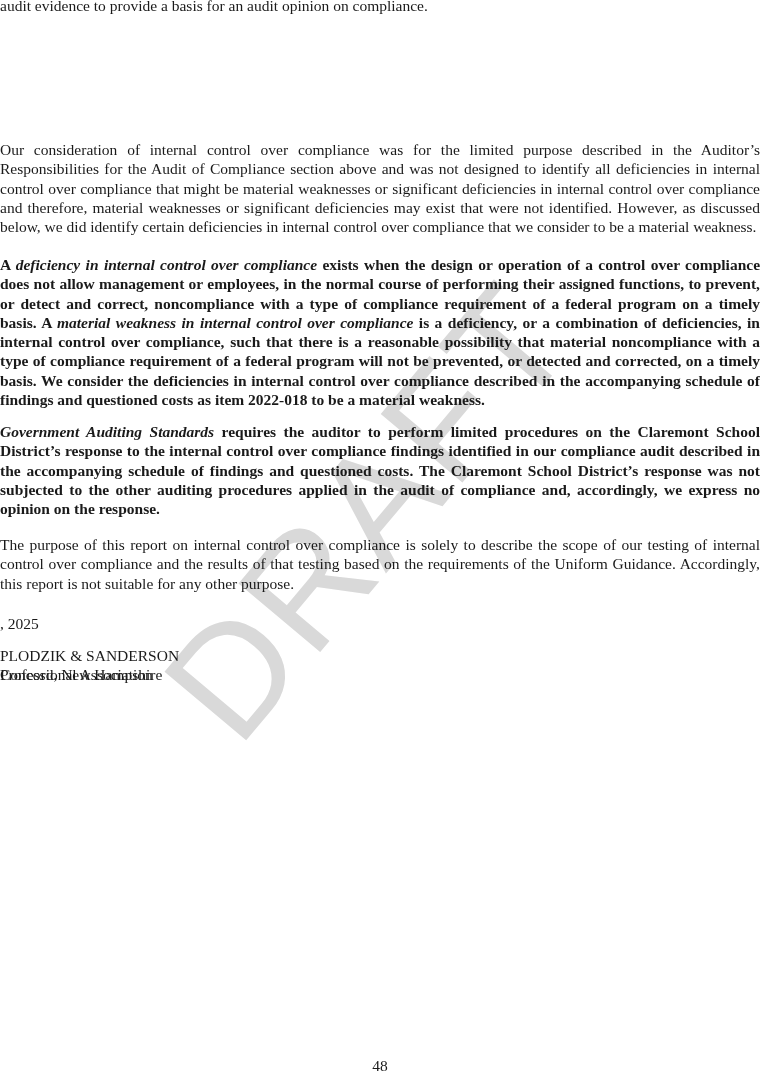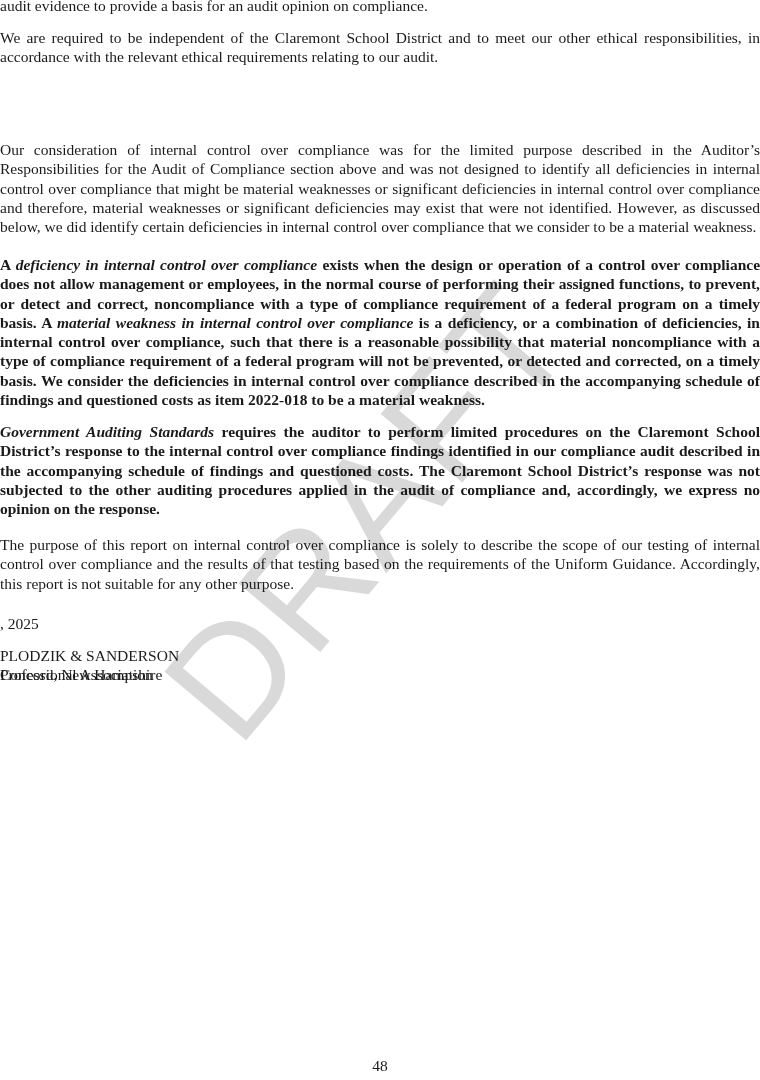--- a/index.html
+++ b/index.html
@@ -54,21 +54,20 @@
 <div class="page">
 
   <div class="watermark-anchor">
     <span class="watermark-text" style="color: rgb(217, 217, 217);">DRAFT</span>
   </div>
 
   <div class="content">
 
     <p class="p-cont">audit evidence to provide a basis for an audit opinion on compliance.</p>
 
-    <p class="p-indep just">We are required to be independent of the Claremont School District and to meet our other ethical responsibilities, in accordance with the relevant ethical requirements relating to our audit.</p>
 
 
     <p class="p-consid just">Our consideration of internal control over compliance was for the limited purpose described in the Auditor’s Responsibilities for the Audit of Compliance section above and was not designed to identify all deficiencies in internal control over compliance that might be material weaknesses or significant deficiencies in internal control over compliance and therefore, material weaknesses or significant deficiencies may exist that were not identified. However, as discussed below, we did identify certain deficiencies in internal control over compliance that we consider to be a material weakness.</p>
 
     <p class="p-defic just"><span>A </span><span style="font-style: italic;">deficiency in internal control over compliance</span><span> exists when the design or operation of a control over compliance does not allow management or employees, in the normal course of performing their assigned functions, to prevent, or detect and correct, noncompliance with a type of compliance requirement of a federal program on a timely basis. A </span><span style="font-style: italic;">material weakness in internal control over compliance</span><span> is a deficiency, or a combination of deficiencies, in internal control over compliance, such that there is a reasonable possibility that material noncompliance with a type of compliance requirement of a federal program will not be prevented, or detected and corrected, on a timely basis. We consider the deficiencies in internal control over compliance described in the accompanying schedule of findings and questioned costs as item 2022-018 to be a material weakness.</span></p>
 
     <p class="p-gas just"><span style="font-style: italic;">Government Auditing Standards</span><span> requires the auditor to perform limited procedures on the Claremont School District’s response to the internal control over compliance findings identified in our compliance audit described in the accompanying schedule of findings and questioned costs. The Claremont School District’s response was not subjected to the other auditing procedures applied in the audit of compliance and, accordingly, we express no opinion on the response.</span></p>
 
     <p class="p-purp just">The purpose of this report on internal control over compliance is solely to describe the scope of our testing of internal control over compliance and the results of that testing based on the requirements of the Uniform Guidance. Accordingly, this report is not suitable for any other purpose.</p>
 

